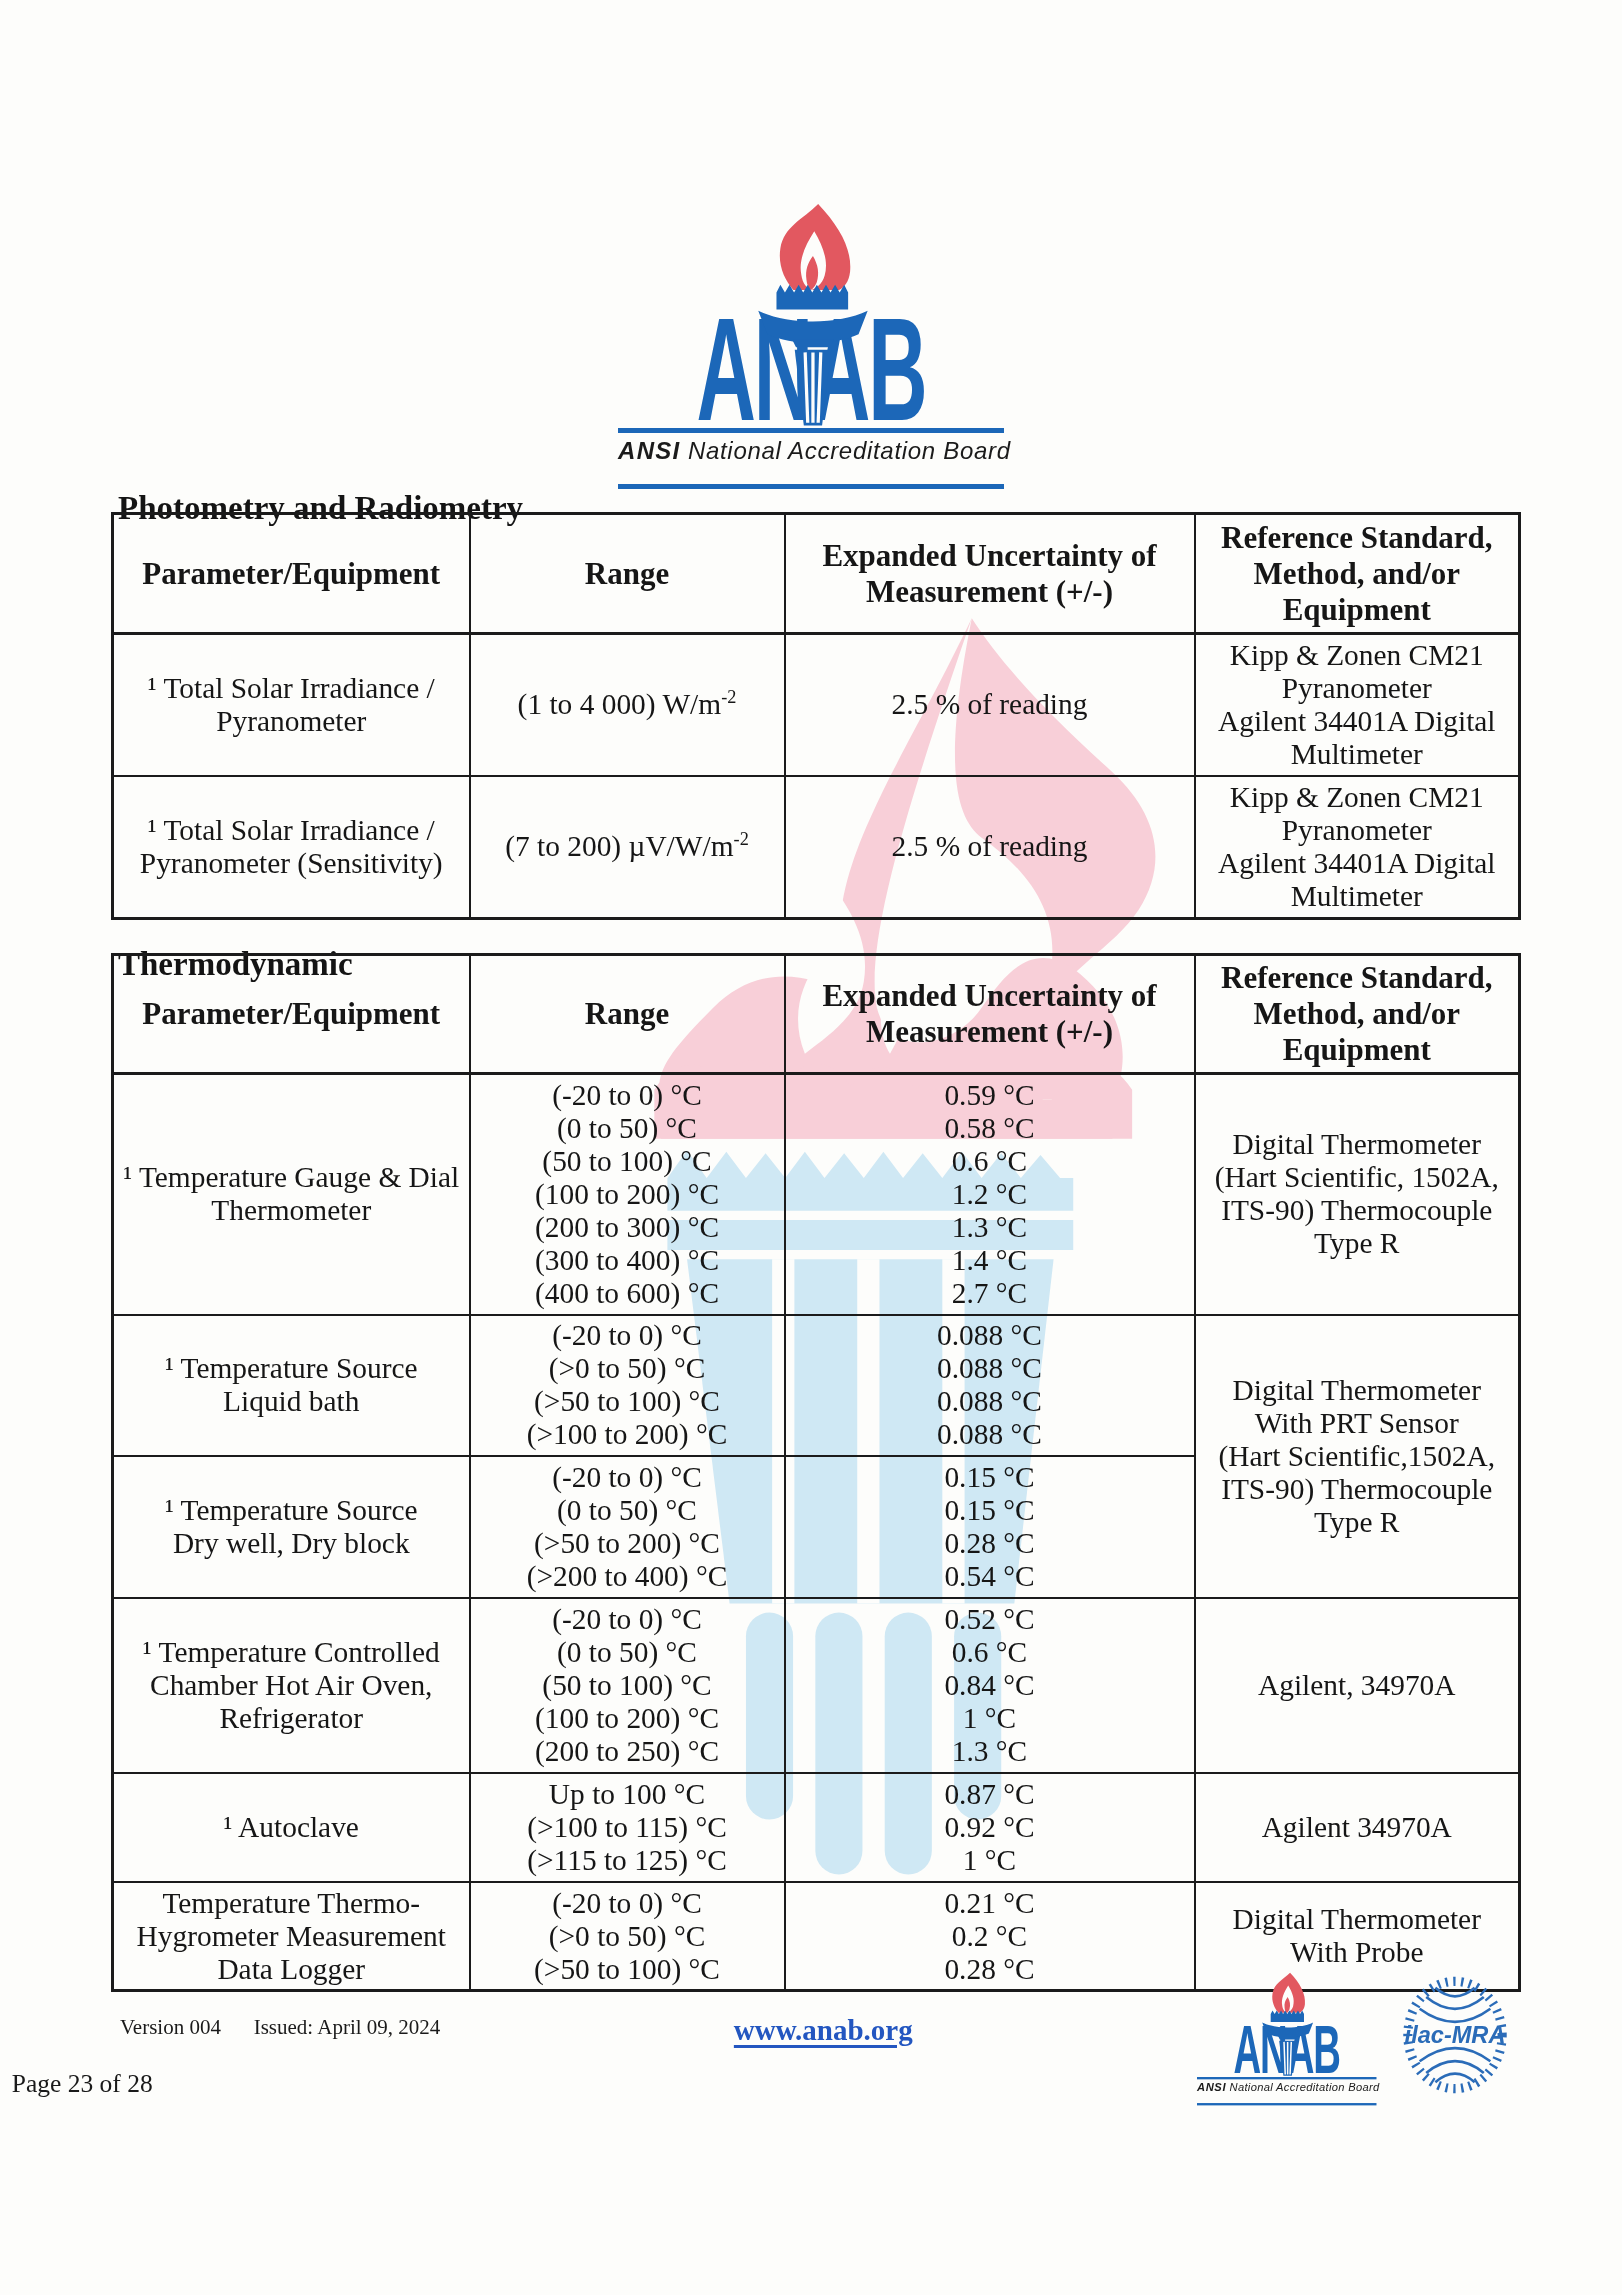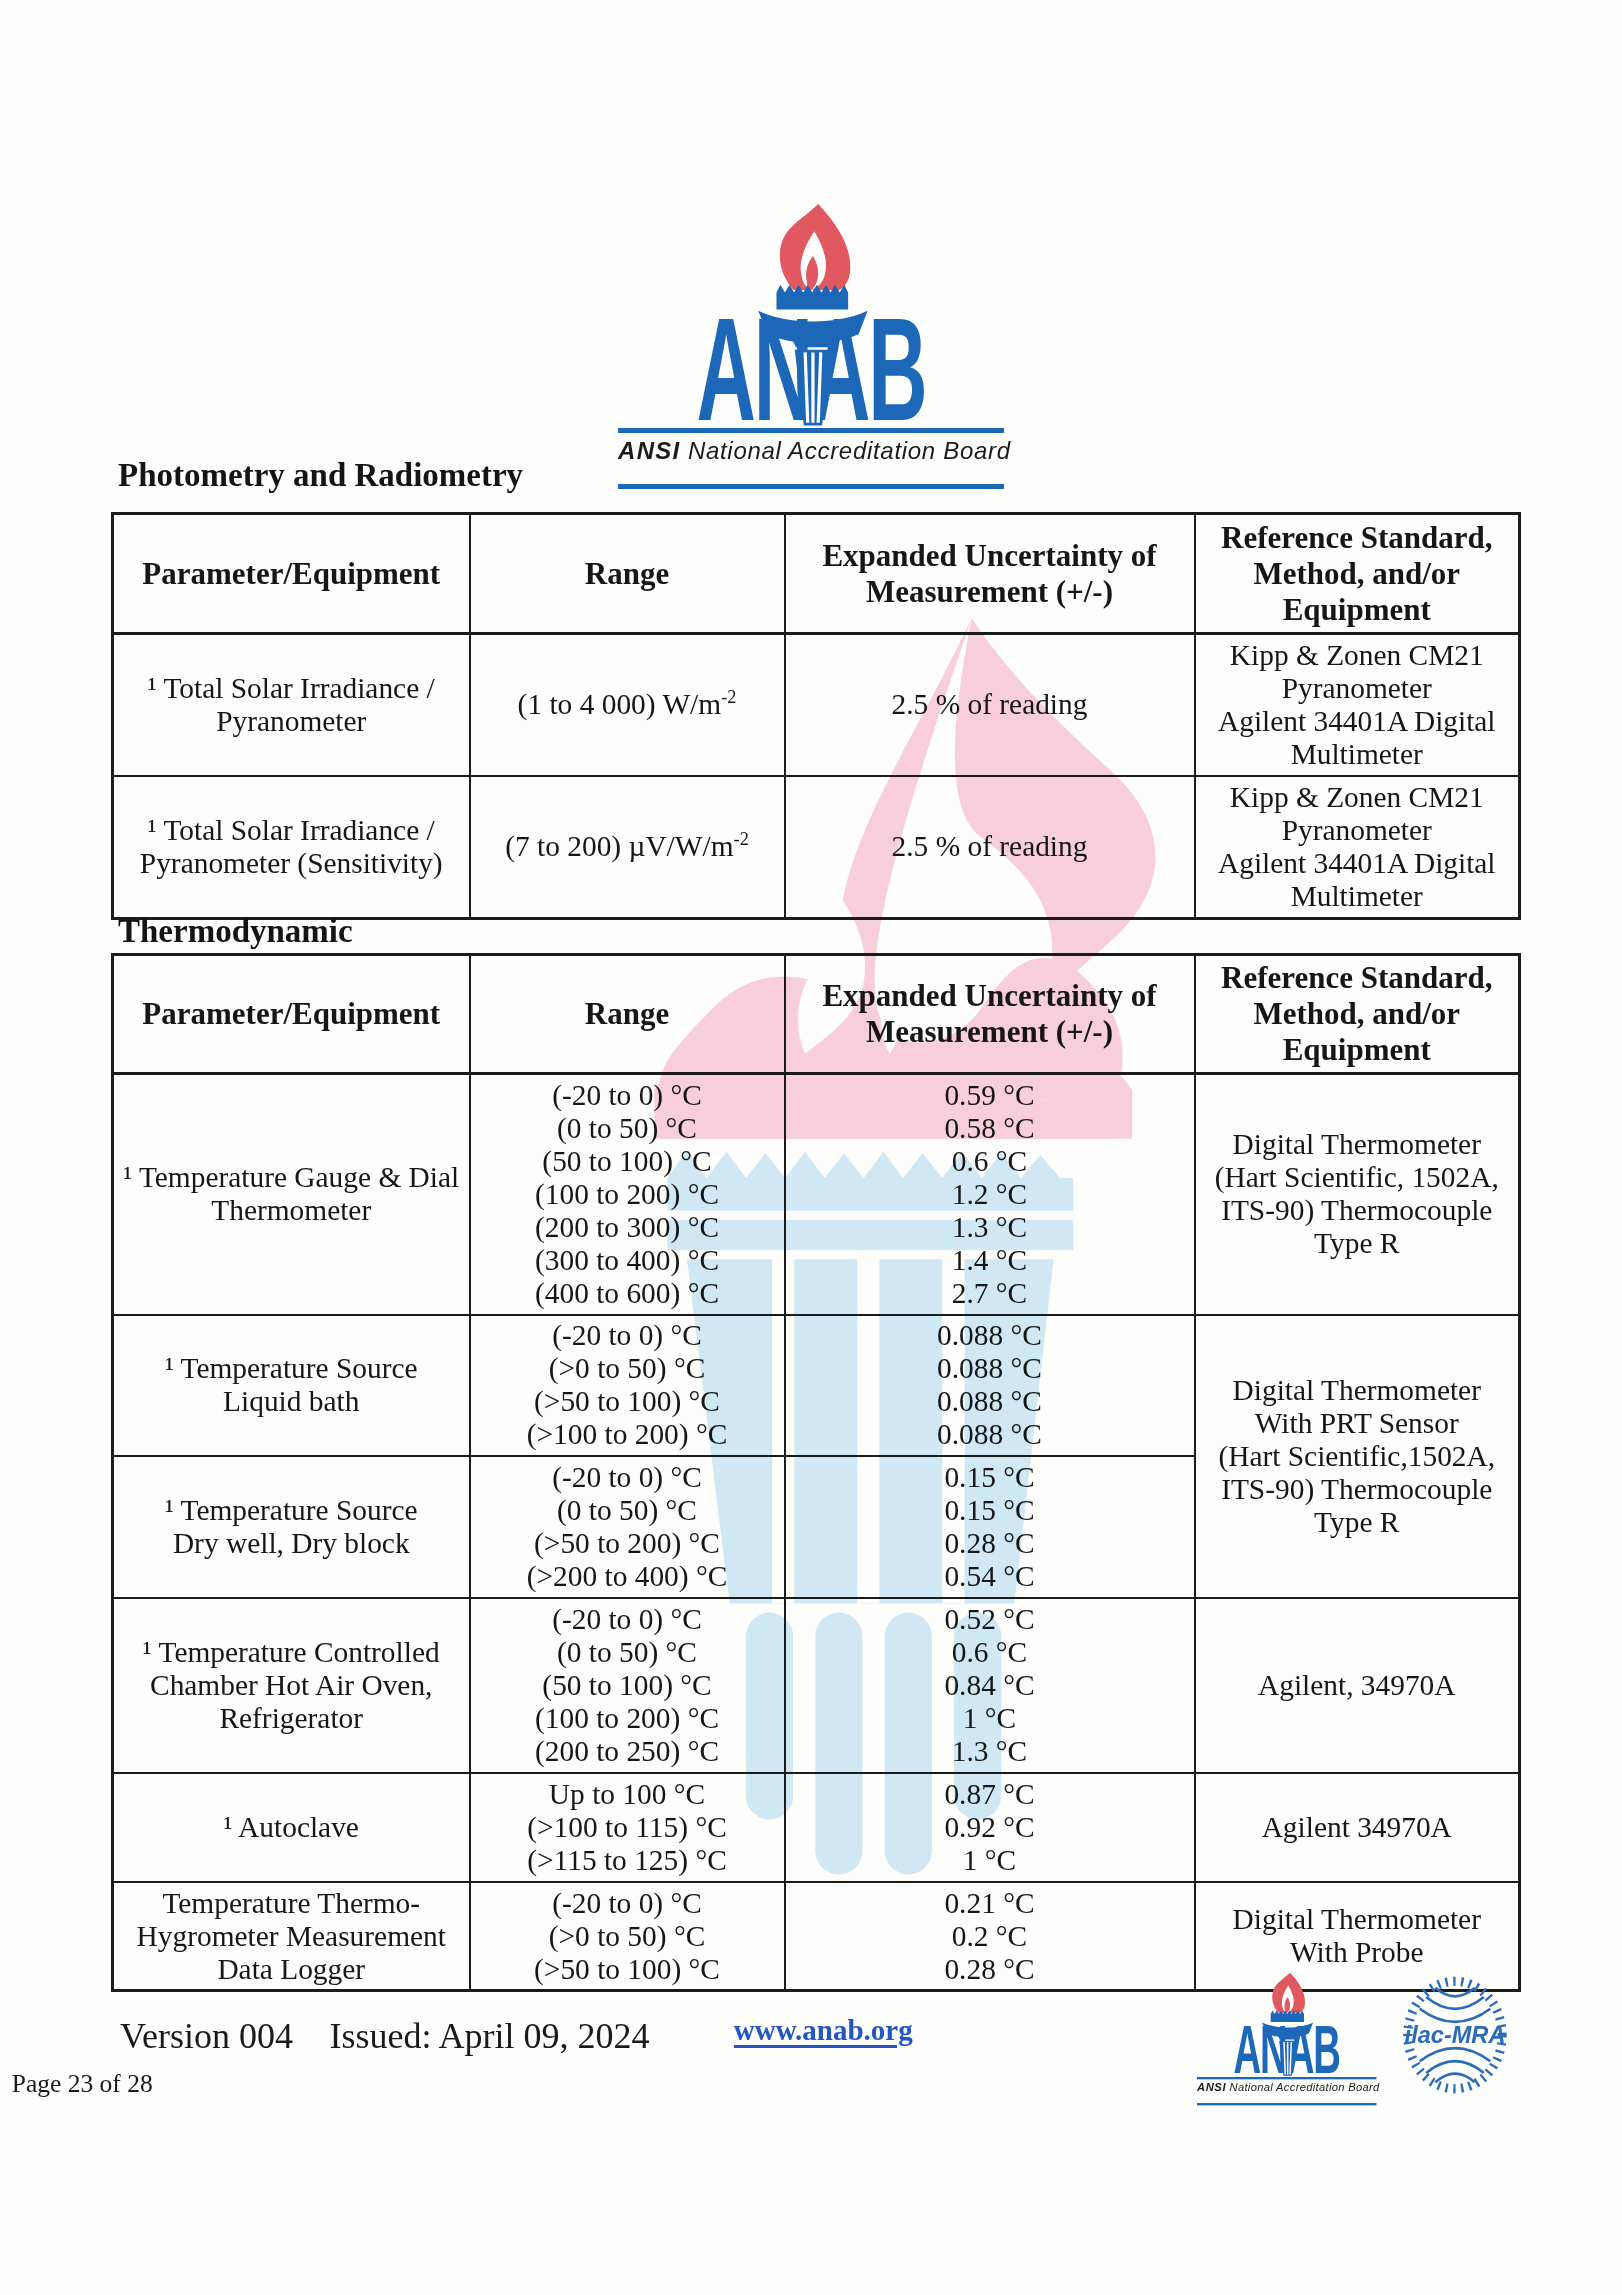--- a/index.html
+++ b/index.html
@@ -28,39 +28,39 @@
   .torch-gap { display:inline-block; width:77px; }
   .torch { position:absolute; left:50%; transform:translateX(-50%); top:0; height:228px; width:151px; }
   .logo-rule { position:absolute; left:0; width:386px; height:4.6px; background:#1c67b8; }
   .rule1 { top:228px; } .rule2 { top:284px; }
   .tagline { position:absolute; top:237px; left:0; width:100%; text-align:center;
              font-family:"Liberation Sans","DejaVu Sans",sans-serif; font-style:italic;
              font-size:24px; color:#1b1b1b; letter-spacing:0.7px; white-space:nowrap; }
   .tagline b { letter-spacing:1.3px; }
 
   
-  .sec-title { position:absolute; left:118px; font-size:33px; font-weight:bold; color:#141414; }
+  .sec-title { position:absolute; left:118px; font-size:33px; font-weight:bold; color:#141414;margin-top:33px; }
   .t1 { top:457px; } .t2 { top:913px; }
 
   
   table.scope { position:absolute; left:111px; width:1407px; border-collapse:collapse;
                 table-layout:fixed; background:transparent; }
   .table1 { top:512px; } .table2 { top:953px; }
   col.c1 { width:357px; } col.c2 { width:315px; } col.c3 { width:410px; } col.c4 { width:325px; }
   table.scope th, table.scope td {
     border:2px solid #1b1b1b; text-align:center; vertical-align:middle;
     font-size:29.4px; line-height:33px; padding:3.9px 6.5px; color:#161616;
   }
   table.scope { border:3.3px solid #1b1b1b; }
   table.scope thead th { font-weight:bold; font-size:31px; line-height:36px; border-bottom-width:3.3px; }
   table.scope td div, table.scope td span { pointer-events:none; }
   td sup { font-size:18.3px; line-height:0; vertical-align:super; }
 
   
-  .footer-version { position:absolute; left:120px; top:2015px; font-size:36px; color:#1a1a1a; }
+  .footer-version { position:absolute; left:120px; top:2015px; font-size:21px; color:#1a1a1a; }
   .footer-version span + span { margin-left:27.5px; }
   .footer-site { position:absolute; left:0; top:2014px; width:1623px; text-align:center; }
   .footer-site a { font-size:29px; font-weight:bold; color:#2356c0; 
                    text-underline-offset:5.2px; text-decoration-thickness:2.6px; position:relative; left:11.8px; }
   .footer-page { position:absolute; left:0; top:2069px; width:1623px; 
                  font-size:25.5px; color:#1a1a1a; }
   .footer-page span { position:relative; left:11.8px; }
   .ilac-mark { position:absolute; left:1400px; top:1972px; width:110px; height:126px; }
 </style>
 </head>

